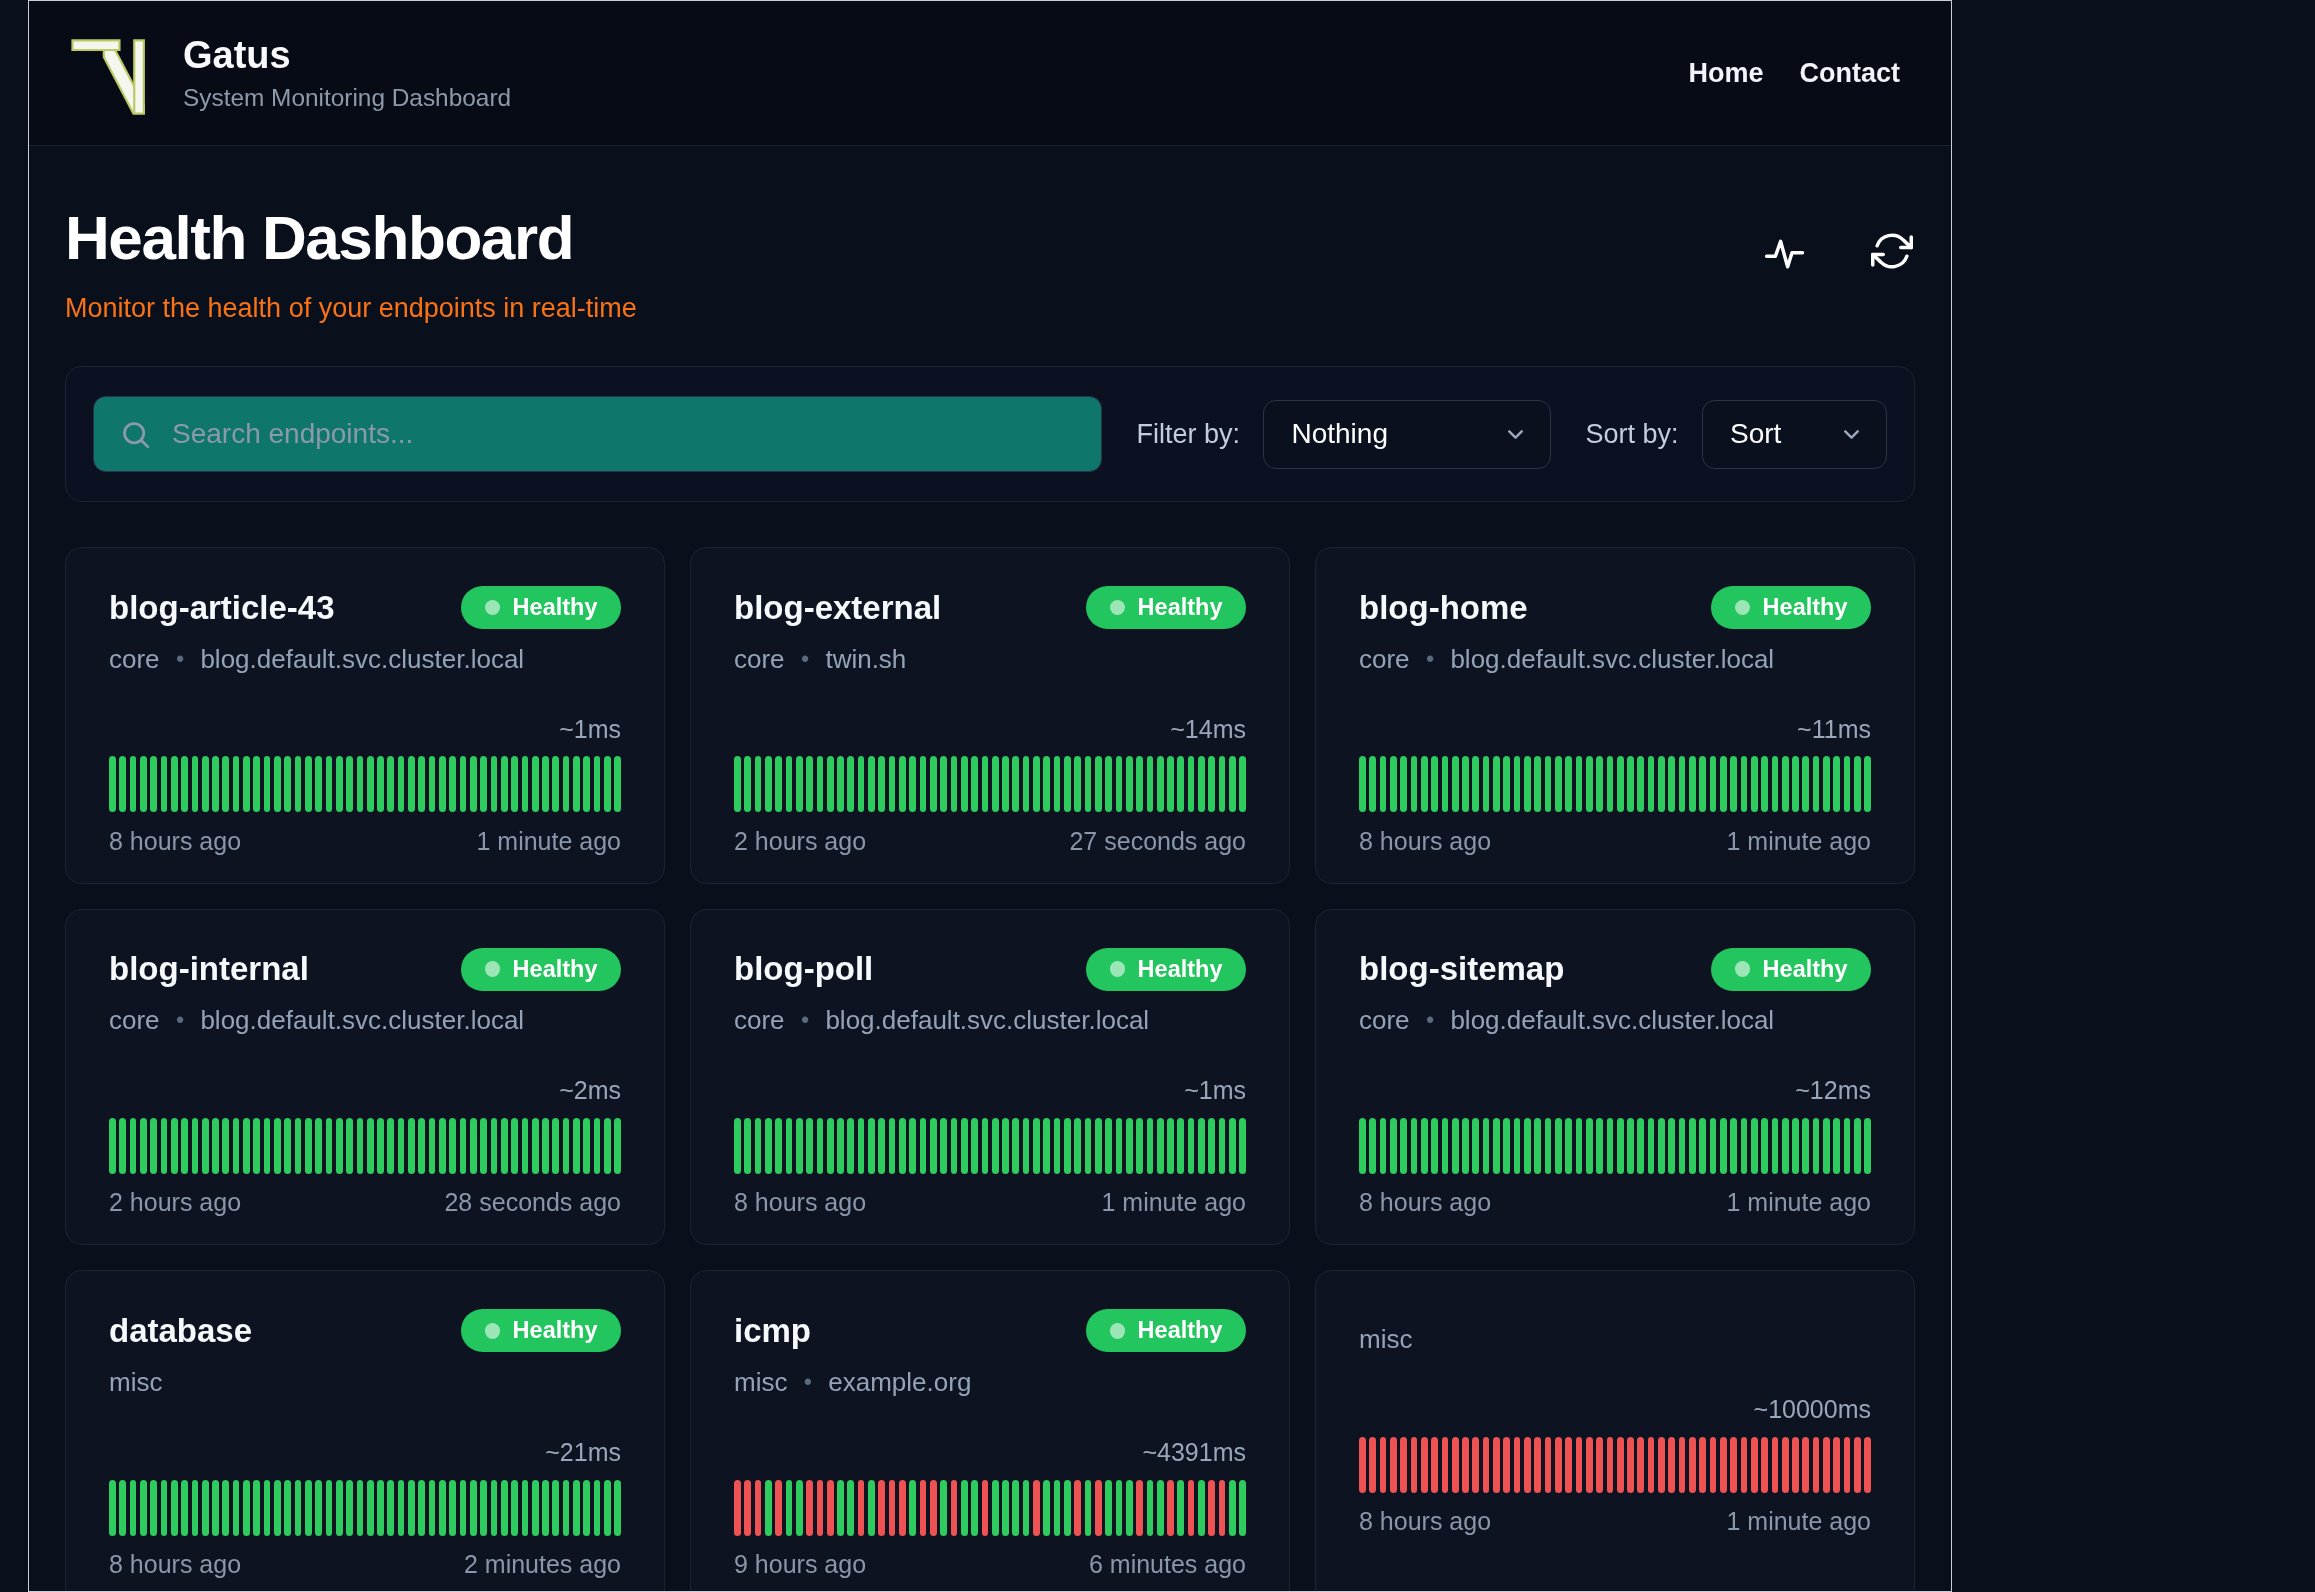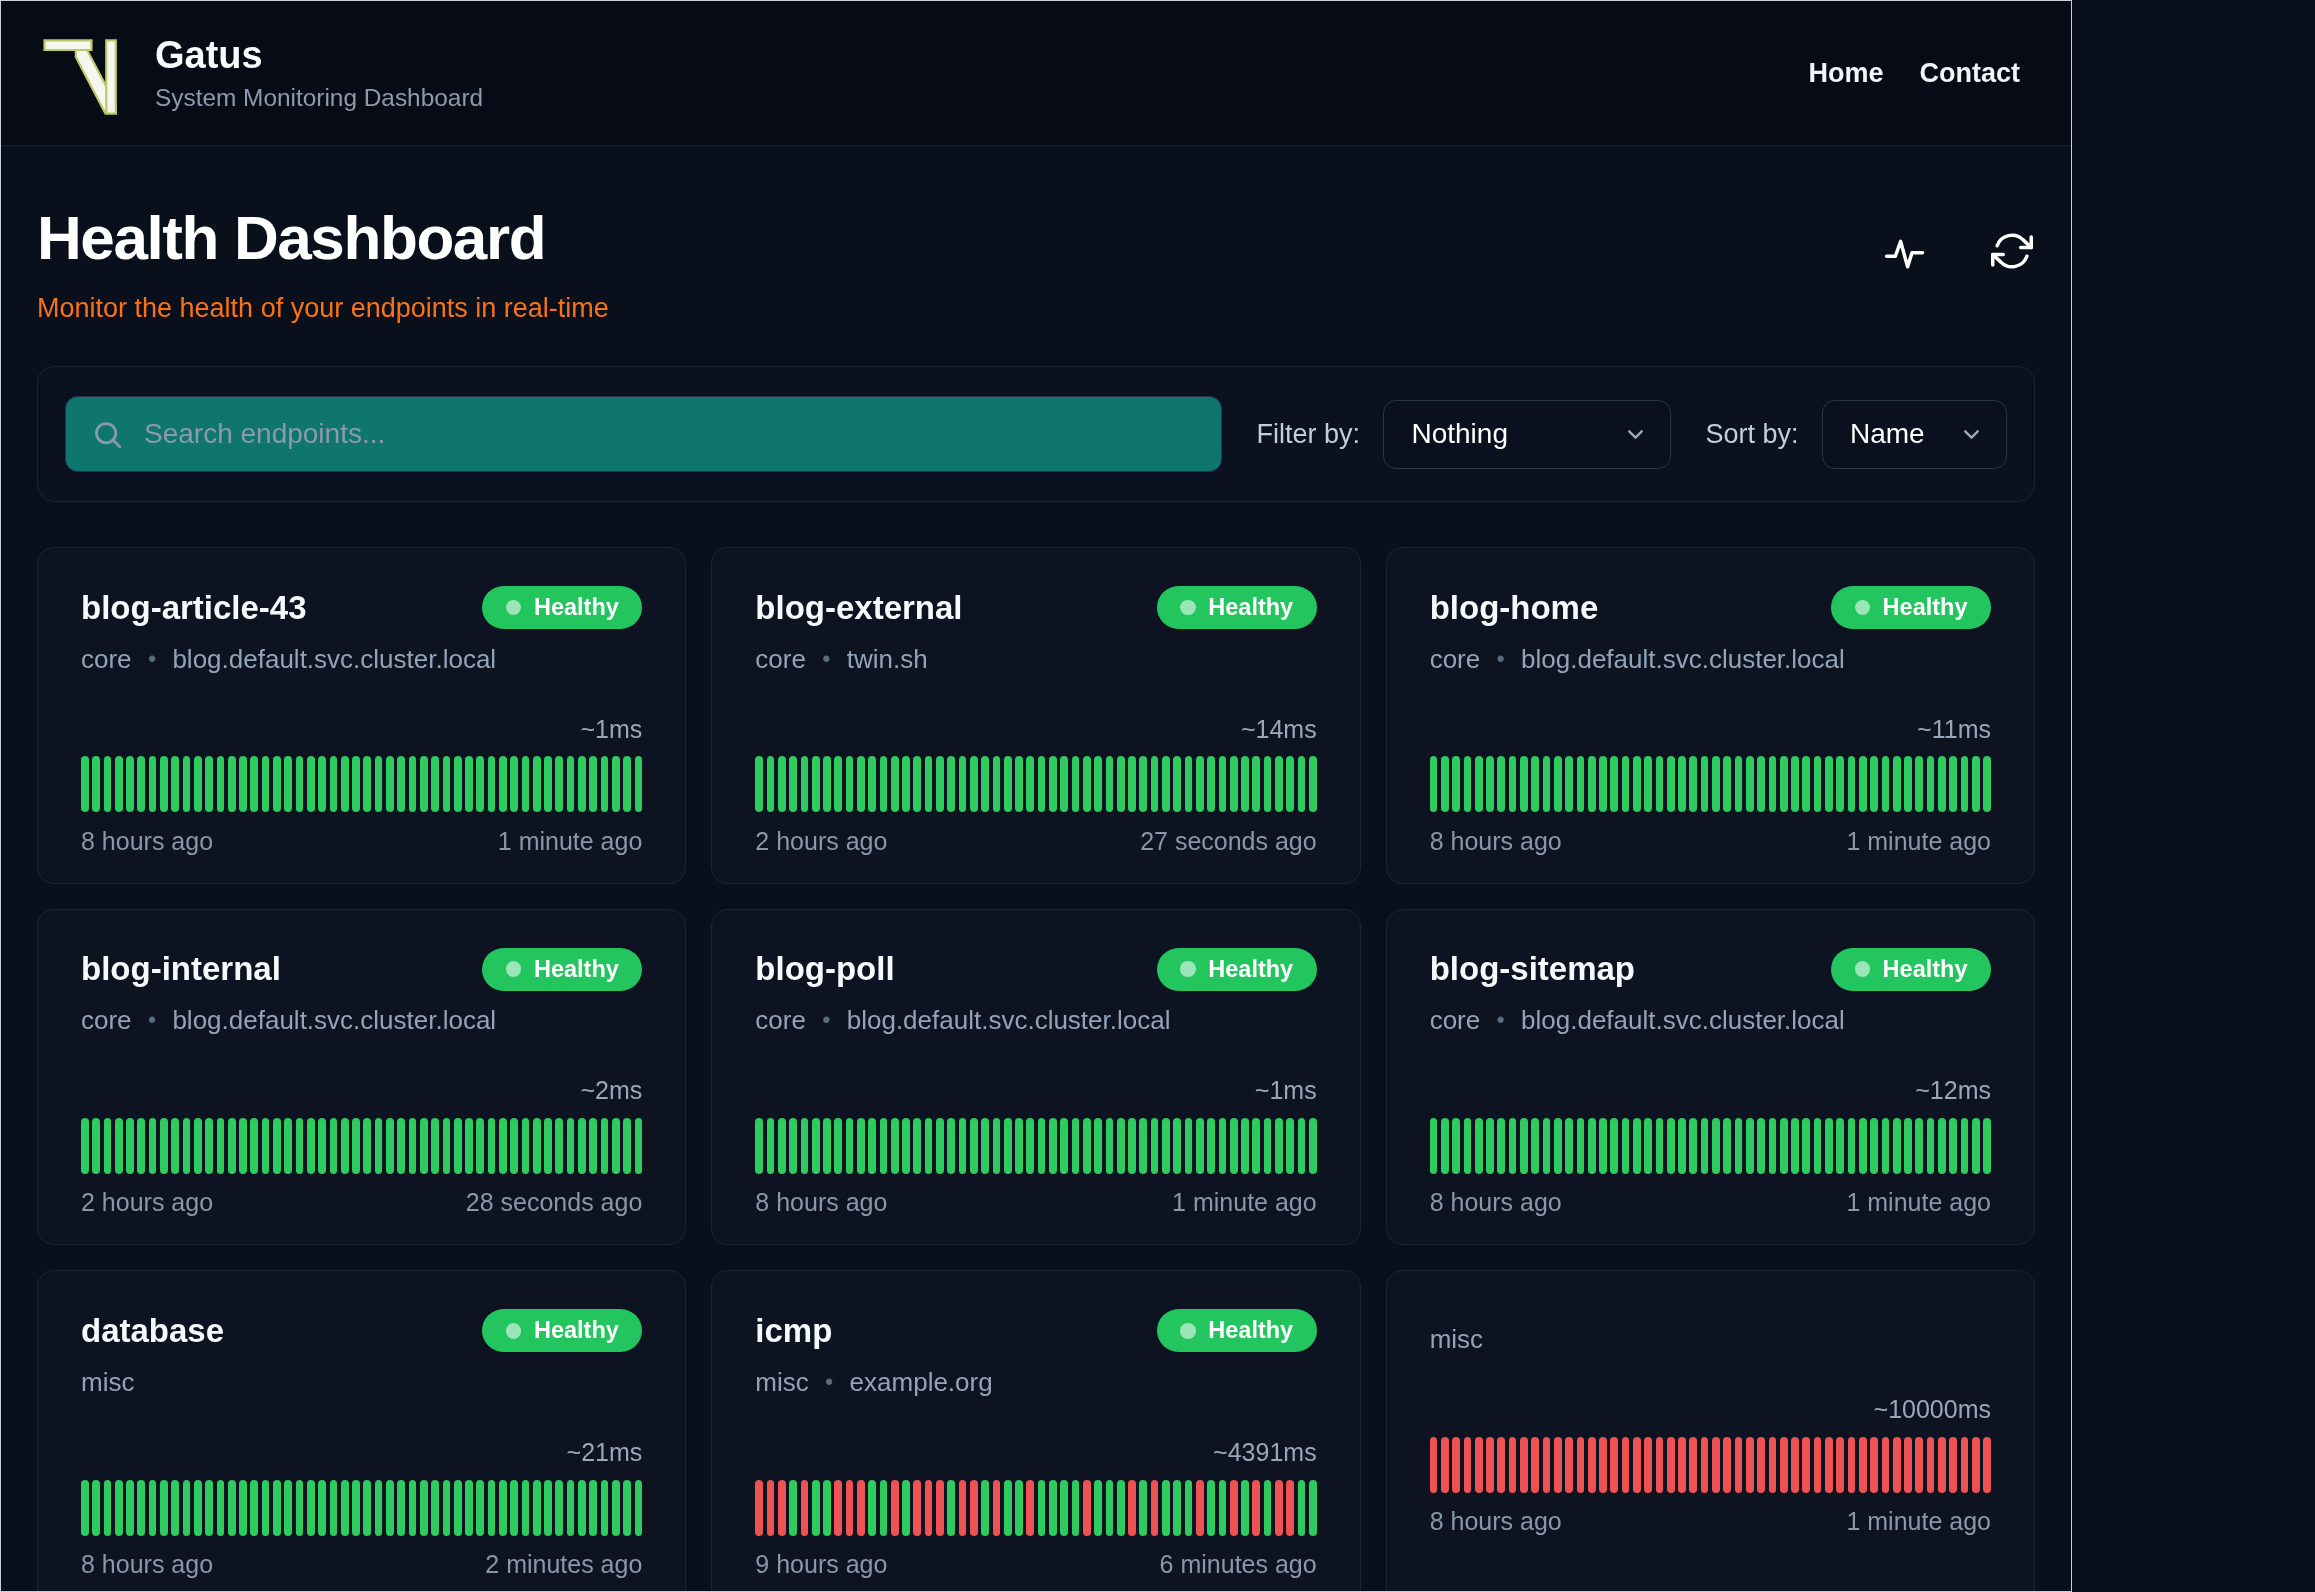--- a/index.html
+++ b/index.html
@@ -4,24 +4,25 @@
 <style>
   * { box-sizing: border-box; margin: 0; padding: 0; }
   html, body { width: 2316px; height: 1592px; }
   body {
     font-family: "Liberation Sans", "DejaVu Sans", sans-serif;
     background: #0a0f1c;
     color: #f4f7fb;
     overflow: hidden;
   }
   .frame {
-    width: 2072px; height: 1592px;
+    width: 1924px; height: 1592px;
     border: 1.8px solid #c9ced8;
     background: #0a0f1c;
     overflow: hidden;
+    margin-left: 28px;
   }
 
   
   .topbar {
     height: 145px;
     background: #070b15;
     border-bottom: 0.9px solid #1a2230;
     display: flex; align-items: center;
     padding: 0 51px 0 40px;
   }
@@ -175,21 +176,21 @@
       </div>
       <span class="tb-label">Filter by:</span>
       <div class="selectbox select-filter">
         <span class="select-value">Nothing</span>
         <svg viewBox="0 0 24 24">
           <polyline points="6 9 12 15 18 9"></polyline>
         </svg>
       </div>
       <span class="tb-label">Sort by:</span>
       <div class="selectbox select-sort">
-        <span class="select-value">Name</span>
+        <span class="select-value">Sort</span>
         <svg viewBox="0 0 24 24">
           <polyline points="6 9 12 15 18 9"></polyline>
         </svg>
       </div>
     </div>
 
     <div class="grid">
   <div class="card">
     <div class="card-top">
       <div class="ep-name">blog-article-43</div>

